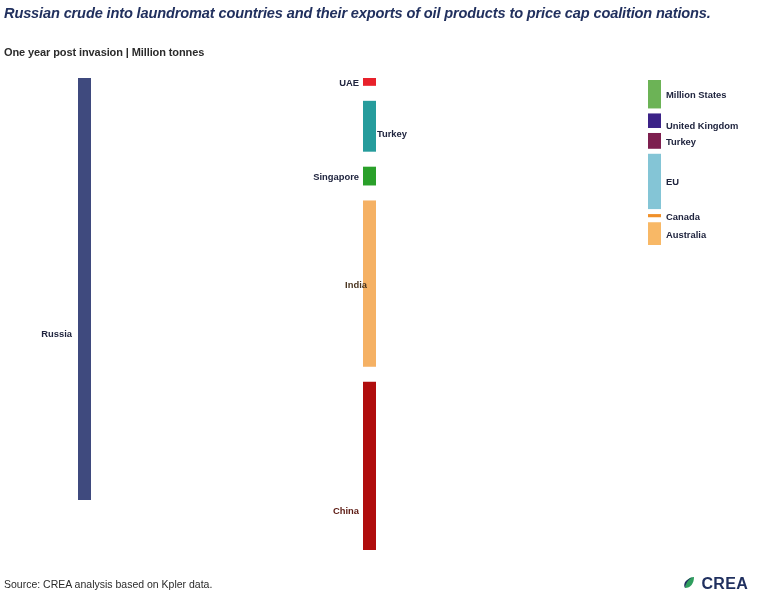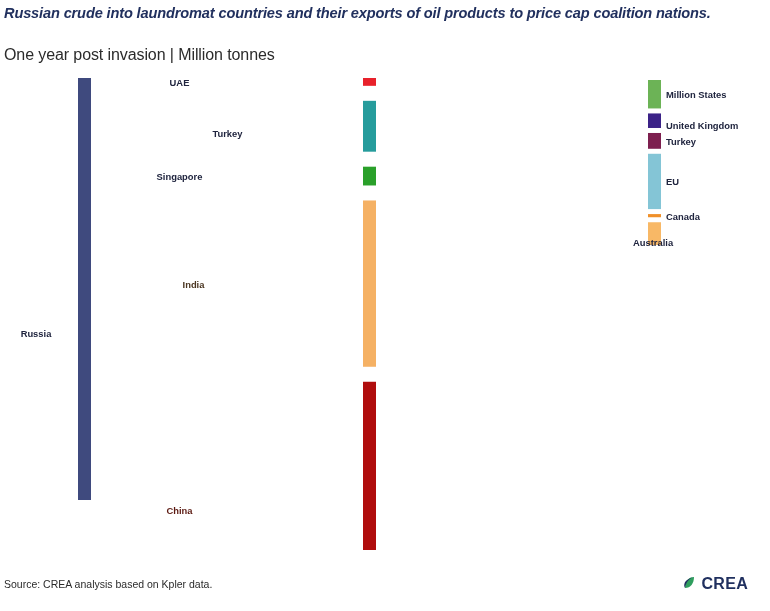--- a/index.html
+++ b/index.html
@@ -11,21 +11,21 @@
     overflow:hidden;
     position:relative;
   }
   #title{
     position:absolute;left:4px;top:4px;width:735px;
     font-size:14.6px;font-weight:bold;line-height:19px;
     color:#21305e;letter-spacing:-0.15px;font-style:italic;
   }
   #subtitle{
     position:absolute;left:4px;top:46px;
-    font-size:16px;font-weight:normal;color:#2b2b2b;
+    font-size:11px;font-weight:bold;color:#2b2b2b;
     letter-spacing:-0.1px;
   }
   #chart{
     position:absolute;left:0;top:66px;width:770px;height:500px;
   }
   #footer-src{
     position:absolute;left:4px;top:578px;
     font-size:10.5px;color:#2b2b2b;
   }
   #logo{
@@ -33,21 +33,21 @@
     display:flex;align-items:flex-start;gap:5px;
   }
   #logo .mark{width:15px;height:15px;position:relative;}
   #logo .word{
     font-size:16px;font-weight:bold;color:#20305f;letter-spacing:0.3px;
   }
   .nodelabel{
     position:absolute;font-size:9.4px;font-weight:bold;
     color:#20253f;white-space:nowrap;
   }
-  .nodelabel.right-al{transform:translateY(-50%);text-align:center;}
+  .nodelabel.right-al{transform:translateY(-50%);text-align:right;}
   .nodelabel.left-al{transform:translateY(-50%);text-align:left;}
   .nodelabel.dim{color:#4a3520;}
   .nodelabel.dimred{color:#5c1a12;margin-top:44px;}
   svg{display:block;}
 </style>
 </head>
 <body>
 
 <div id="title">Russian crude into laundromat countries and their exports of oil products to price cap coalition nations.</div>
 <div id="subtitle">One year post invasion | Million tonnes</div>
@@ -246,28 +246,28 @@
         <rect x="648" y="87.78103837471784" width="13" height="55.30474040632053" fill="#84c5d6"></rect>
         <rect x="648" y="148.08577878103836" width="13" height="3.1602708803611734" fill="#f0902a"></rect>
         <rect x="648" y="156.24604966139952" width="13" height="22.75395033860045" fill="#f8b866"></rect>
       </g>
     </svg>
   <div id="labels">
       <div class="nodelabel right-al" style="top: 223px; left: 0px; width: 72px; margin-top: 44px;">Russia</div>
       <div class="nodelabel right-al" style="top: 15.9126px; left: 0px; width: 359px;">UAE</div>
       <div class="nodelabel right-al" style="top: 67px; left: 0px; width: 359px; margin-left: 48px;">Turkey</div>
       <div class="nodelabel right-al" style="top: 110.08px; left: 0px; width: 359px;">Singapore</div>
-      <div class="nodelabel right-al dim" style="top: 217.613px; left: 14px; width: 359px;">India</div>
+      <div class="nodelabel right-al dim" style="top: 217.613px; left: 8px; width: 359px;">India</div>
       <div class="nodelabel right-al dimred" style="top: 399.878px; left: 0px; width: 359px;">China</div>
       <div class="nodelabel left-al" style="top: 28.2212px; left: 666px;">Million States</div>
       <div class="nodelabel left-al" style="top: 59px; left: 666px;">United Kingdom</div>
       <div class="nodelabel left-al" style="top: 74.8804px; left: 666px;">Turkey</div>
       <div class="nodelabel left-al" style="top: 115.433px; left: 666px;">EU</div>
       <div class="nodelabel left-al" style="top: 149.666px; left: 666px;">Canada</div>
-      <div class="nodelabel left-al" style="top: 167.623px; left: 633px; margin-top: 8px;">Australia</div>
+      <div class="nodelabel left-al" style="top: 167.623px; left: 666px;">Australia</div>
     </div>
 </div>
 
 <div id="footer-src">Source: CREA analysis based on Kpler data.</div>
 <div id="logo">
   <span class="mark">
     <svg width="15" height="15" viewBox="0 0 15 15">
       <path d="M13 2 C13 8.5 9.5 13 4 13 C4 6.5 7.5 2 13 2 Z" fill="#2f9e5e"></path>
       <path d="M13 2 C8.6 3.2 5.4 6.2 4 13 C2.4 10 2.6 4.6 13 2 Z" fill="#20305f"></path>
     </svg>

